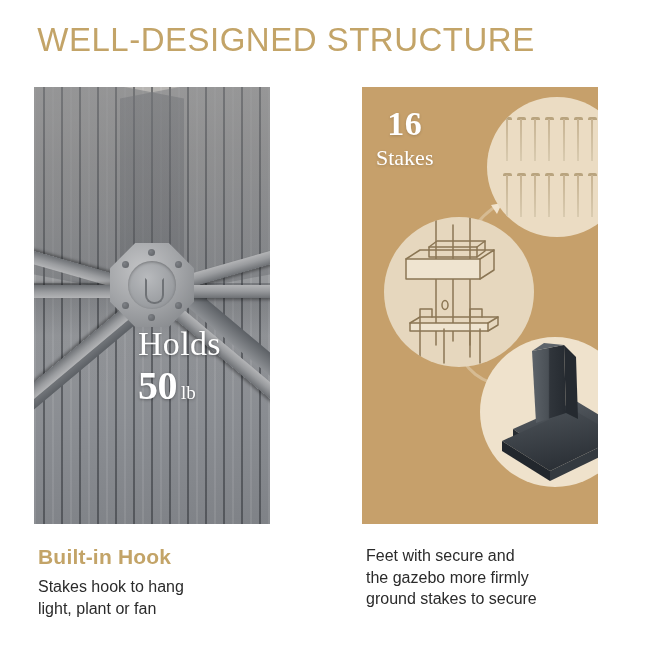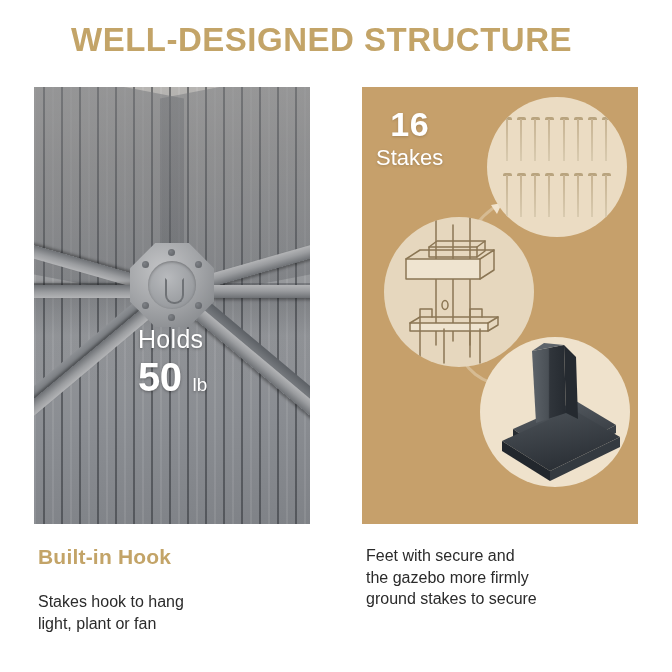--- a/index.html
+++ b/index.html
@@ -14,36 +14,37 @@
     overflow: hidden;
     position: relative;
   }
 
   
   .page-title {
     position: absolute;
     left: 0;
     top: 21px;
     width: 572px;
-    text-align: right;
+    text-align: center;
     font-size: 33px;
-    font-weight: bold;
+    font-weight: normal;
     letter-spacing: 0.5px;
     color: #C3A468;
     font-family: "Liberation Sans", sans-serif;
     white-space: nowrap;
   }
 
   
   .panel {
     position: absolute;
     top: 87px;
-    width: 276px;
+    width: 236px;
     height: 437px;
     overflow: hidden;
+    font-family: Liberation Serif, serif;
   }
   .panel-left  { left: 34px;  background: #8d9095; }
   .panel-right { left: 362px; background: #C6A06B; }
 
   
   .roof {
     position: absolute;
     inset: 0;
     background: linear-gradient(175deg, #b9b7b4 0%, #a9a8a7 18%, #97999c 45%, #8a8d92 75%, #7f8287 100%);
   }
@@ -152,38 +153,38 @@
   
   .holds-block {
     position: absolute;
     left: 104px;
     top: 240px;
     color: #ffffff;
     text-shadow: 0 1px 3px rgba(0,0,0,0.35);
     line-height: 1;
   }
   .holds-word {
-    font-size: 25px;
+    font-size: 34px;
     font-weight: normal;
     letter-spacing: 0.3px;
   }
   .holds-value {
     margin-top: 5px;
     display: flex;
     align-items: baseline;
   }
   .holds-num {
     font-size: 40px;
     font-weight: bold;
     letter-spacing: -0.5px;
   }
   .holds-unit {
     font-size: 19px;
     font-weight: normal;
-    margin-left: 11px;
+    margin-left: 4px;
   }
 
   
   .stakes-label {
     position: absolute;
     left: 14px;
     top: 20px;
     color: #ffffff;
     line-height: 1;
     text-shadow: 0 1px 3px rgba(0,0,0,0.18);
@@ -257,21 +258,21 @@
     position: absolute;
     top: 545px;
     width: 290px;
   }
   .caption-left  { left: 38px; }
   .caption-right { left: 366px; }
   .caption-title {
     font-size: 21px;
     font-weight: bold;
     color: #C3A468;
-    margin-bottom: 22px;
+    margin-bottom: 7px;
     letter-spacing: 0.2px;
   }
   .caption-body {
     font-size: 16px;
     color: #2b2b2b;
     line-height: 1.35;
   }
   .caption-body div { white-space: nowrap; }
 </style>
 </head>

